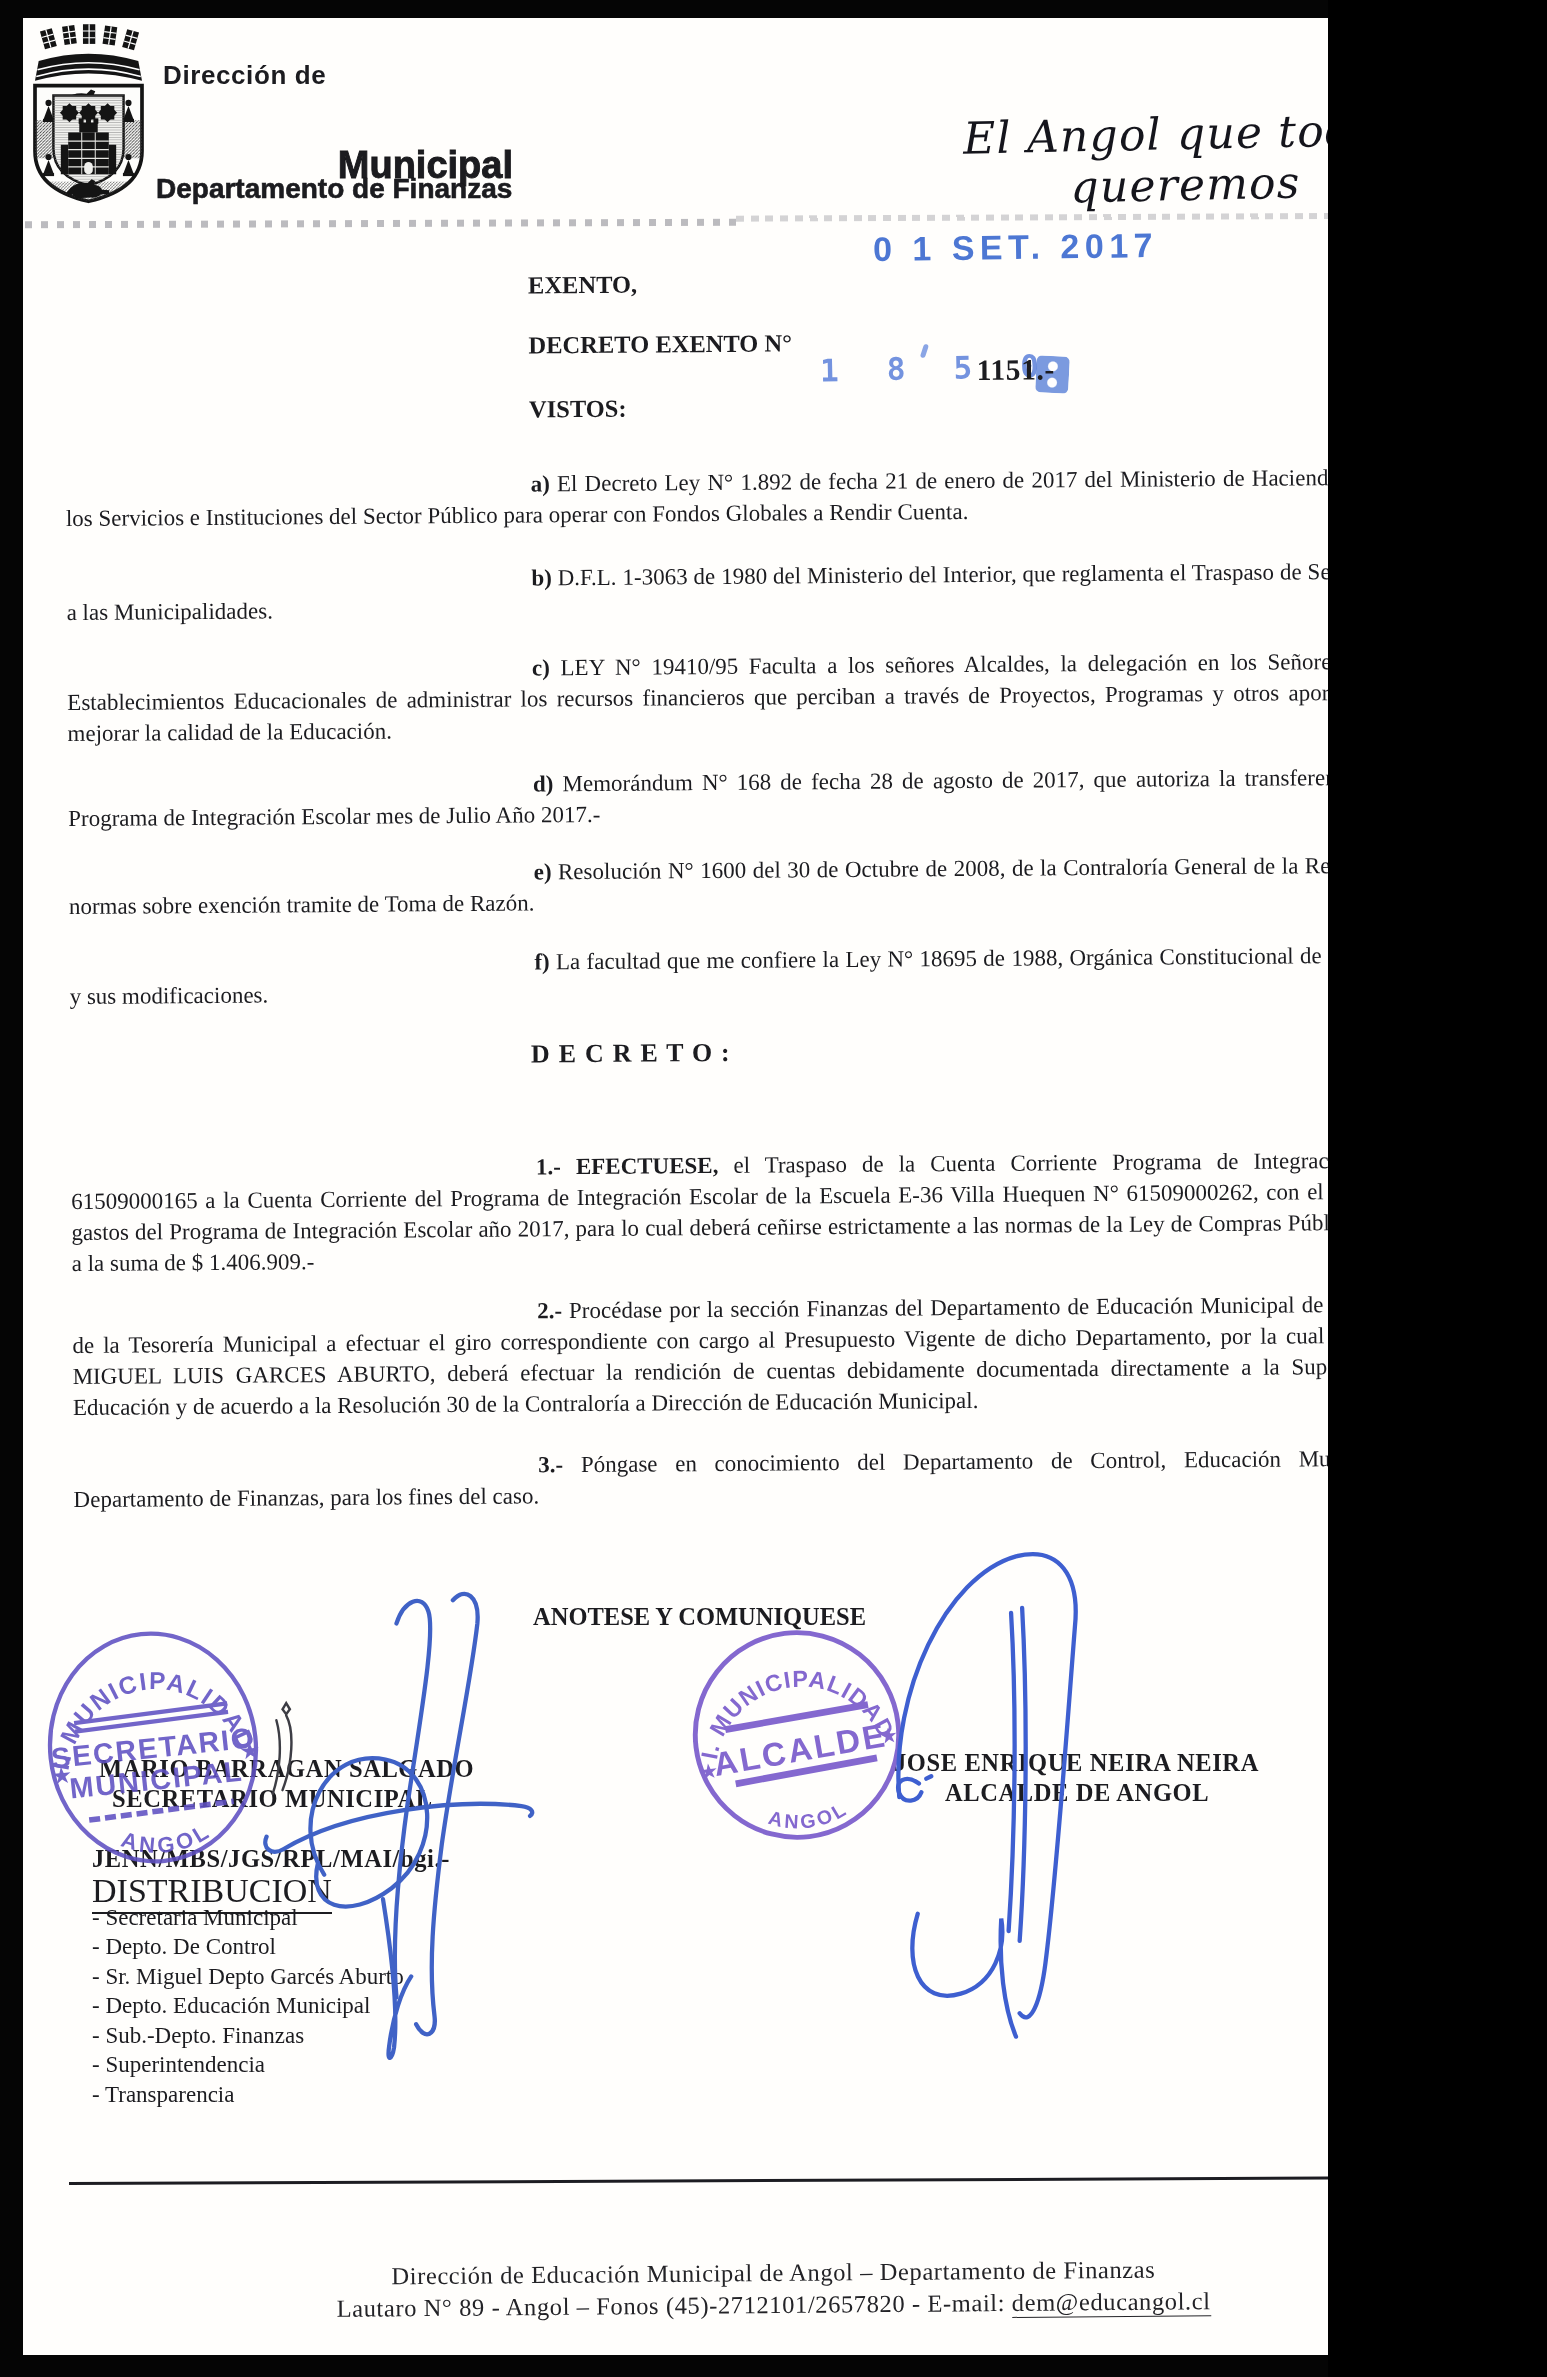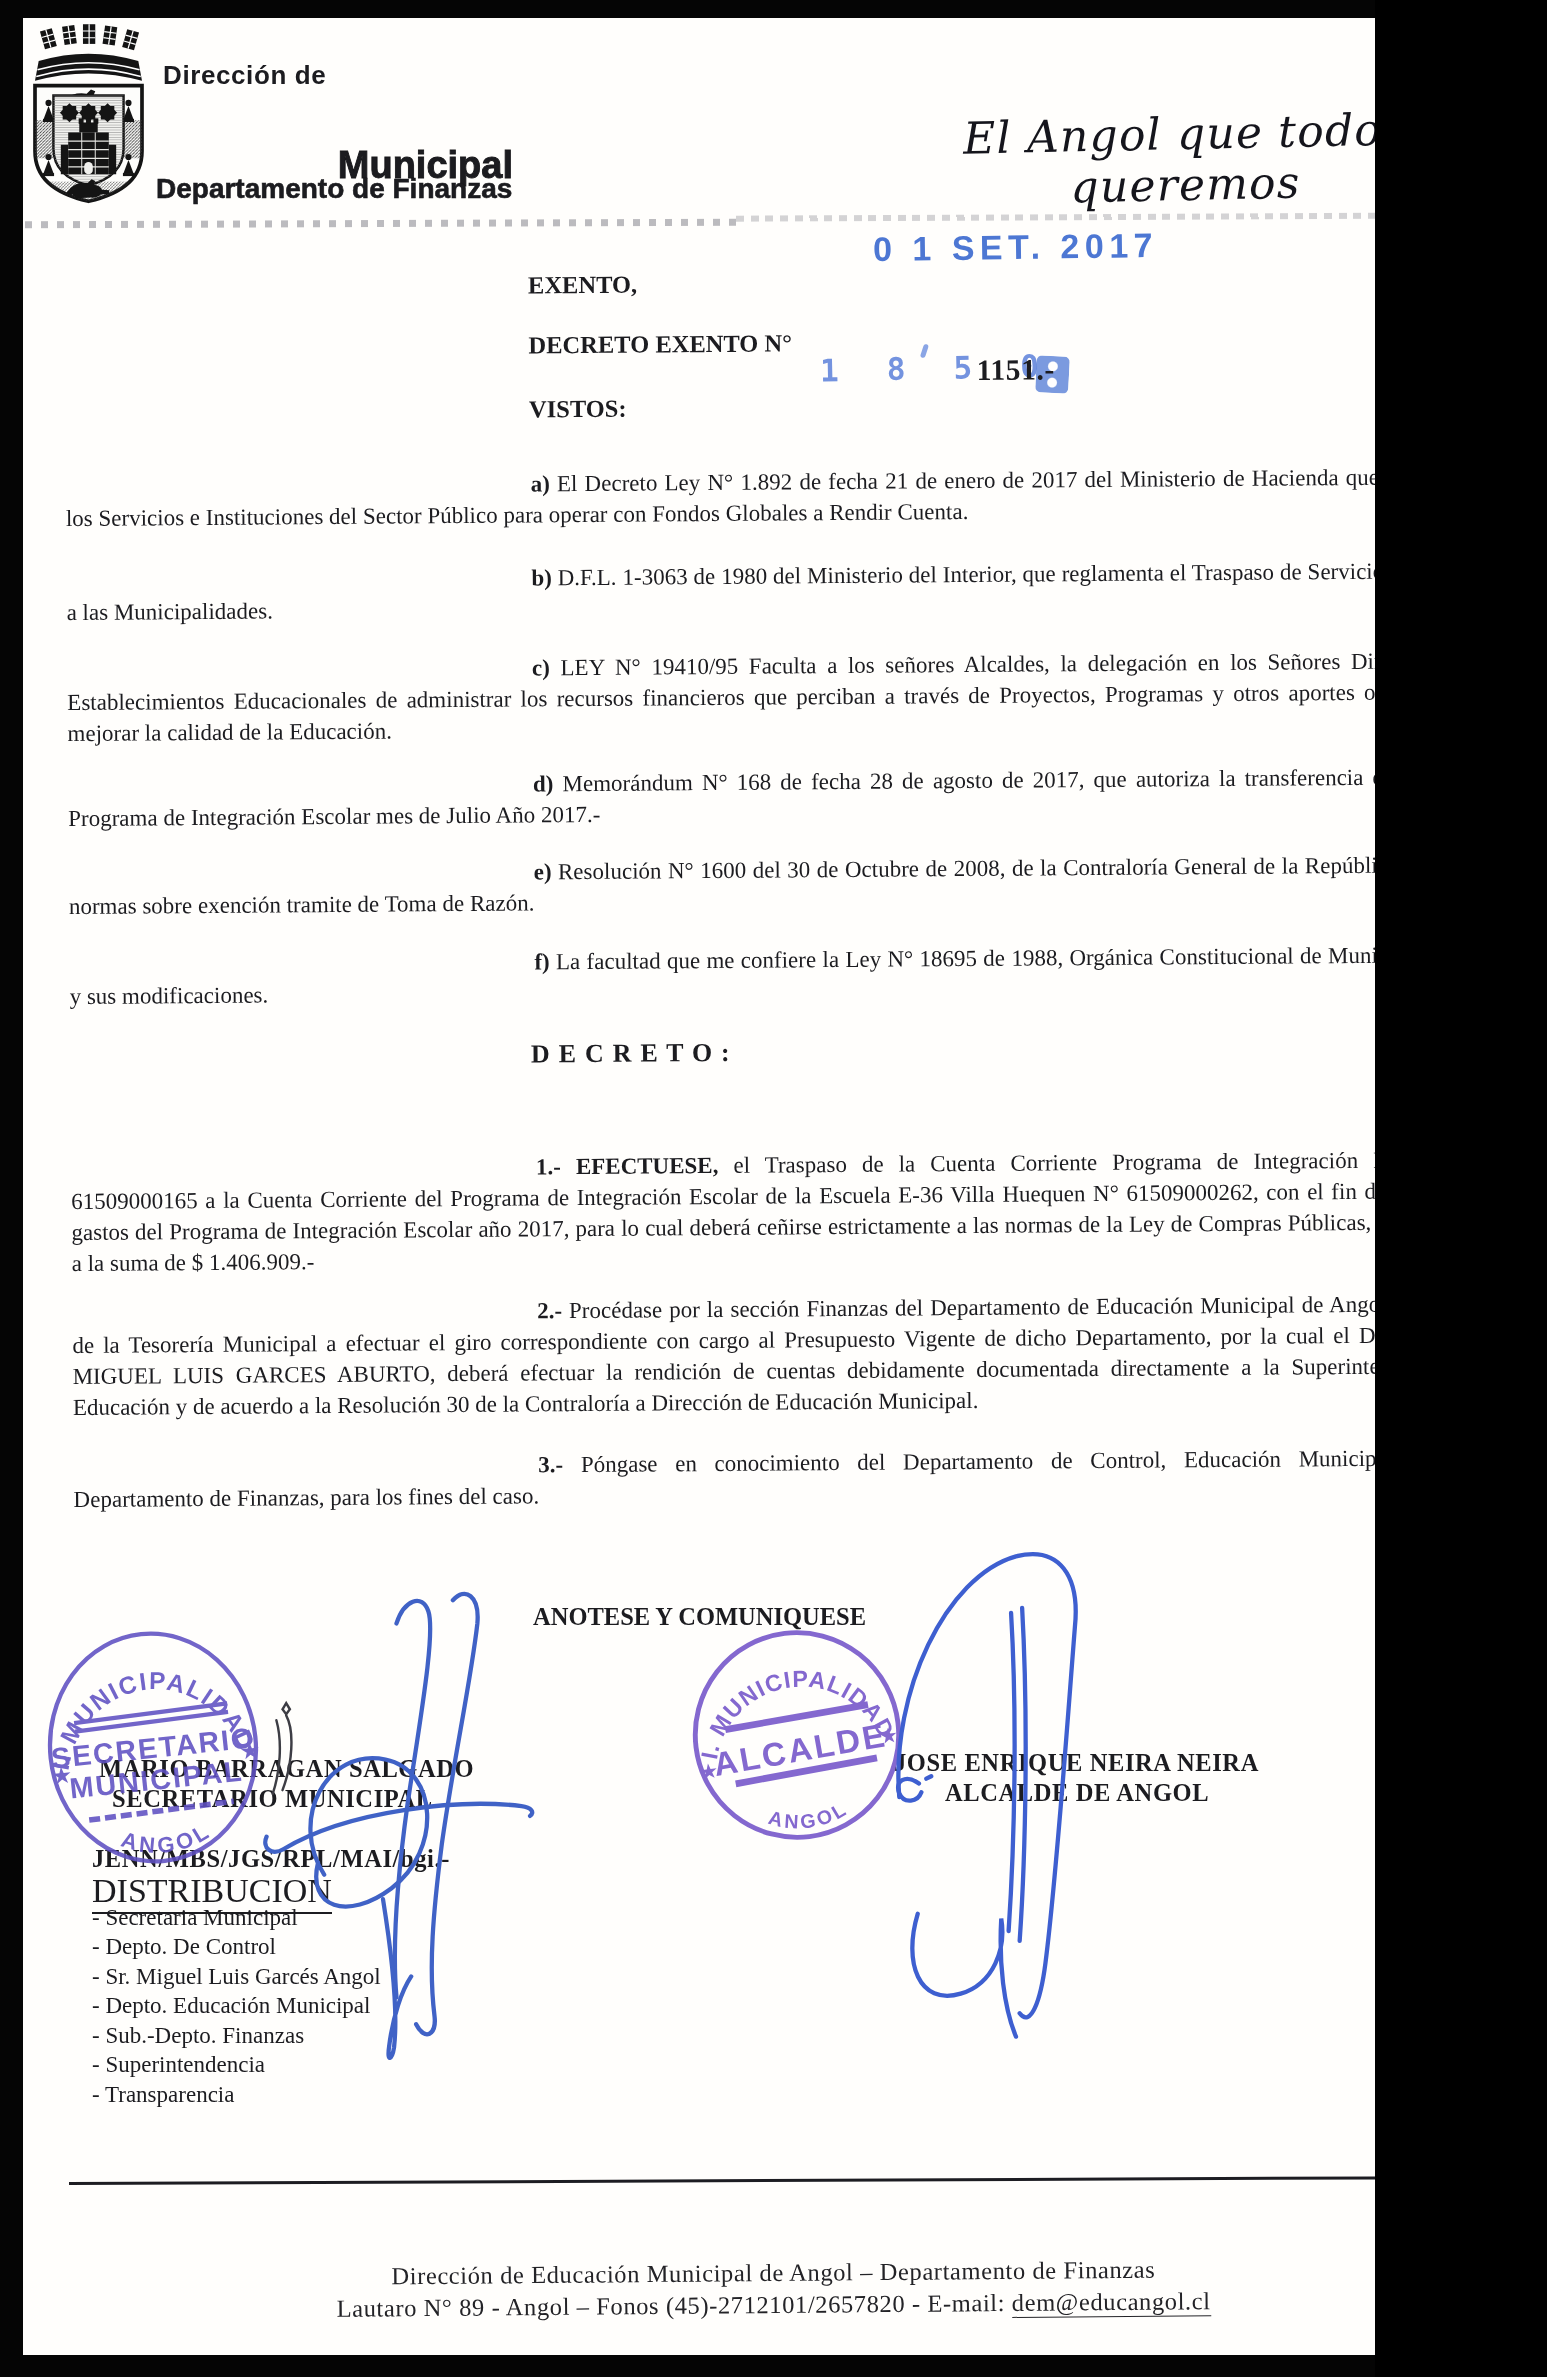--- a/index.html
+++ b/index.html
@@ -1,17 +1,17 @@
 <!DOCTYPE html>
 <html style="font-size:9.8px"><head>
 <meta charset="utf-8">
 <style>
   html,body{margin:0;padding:0;background:#000;}
   #canvas{position:relative;width:1328px;height:2377px;background:#050505;overflow:hidden;
-          font-family:"Liberation Serif","DejaVu Serif",serif;color:#1c1c20;padding-left:47px;}
+          font-family:"Liberation Serif","DejaVu Serif",serif;color:#1c1c20;}
   .page{position:absolute;left:23px;top:18.4px;width:1504px;height:2337px;background:#fffefc;}
   .abs{position:absolute;}
   .sans{font-family:"Liberation Sans","DejaVu Sans",sans-serif;}
   .mono{font-family:"DejaVu Sans Mono",monospace;}
   
   .hdr-prefix{left:163px;top:60px;font-size:26px;font-weight:bold;letter-spacing:0.6px;}
   .hdr-name{left:158px;top:80px;font-size:61px;font-weight:bold;letter-spacing:0px;
             -webkit-text-stroke:1.5px #17171a;}
   .hdr-muni{left:258px;top:144px;width:255px;text-align:right;font-size:38px;font-weight:bold;
             -webkit-text-stroke:0.9px #17171a;}
@@ -201,21 +201,21 @@
 
   <div class="abs name" style="left:894px;top:1749px">JOSE ENRIQUE NEIRA NEIRA</div>
   <div class="abs name" style="left:945px;top:1779px">ALCALDE DE ANGOL</div>
   <div class="abs name" style="left:99px;top:1755px">MARIO BARRAGAN SALGADO</div>
   <div class="abs name" style="left:112px;top:1785px">SECRETARIO MUNICIPAL</div>
 
   <div class="abs name" style="left:92px;top:1845px">JENN/MBS/JGS/RPL/MAI/bgi.-</div>
   <div class="abs distr-lbl" style="left:92px;top:1872px">DISTRIBUCION</div>
   <div class="abs dist-item" style="left:92px;top:1905px">- Secretaria Municipal</div>
   <div class="abs dist-item" style="left:92px;top:1934px">- Depto. De Control</div>
-  <div class="abs dist-item" style="left:92px;top:1964px">- Sr. Miguel Luis Garcés Angol</div>
+  <div class="abs dist-item" style="left:92px;top:1964px">- Sr. Miguel Depto Garcés Aburto</div>
   <div class="abs dist-item" style="left:92px;top:1993px">- Depto. Educación Municipal</div>
   <div class="abs dist-item" style="left:92px;top:2023px">- Sub.-Depto. Finanzas</div>
   <div class="abs dist-item" style="left:92px;top:2052px">- Superintendencia</div>
   <div class="abs dist-item" style="left:92px;top:2082px">- Transparencia</div>
 
   <svg class="abs" style="left:44px;top:1628px;transform:rotate(-6deg);opacity:.88" width="218" height="239" viewBox="0 0 356 390">
     <defs>
       <path id="sArcT" d="M 34 232 A 146 158 0 0 1 322 232" fill="none"></path>
       <path id="sArcB" d="M 92 338 A 148 140 0 0 0 276 336" fill="none"></path>
     </defs>

